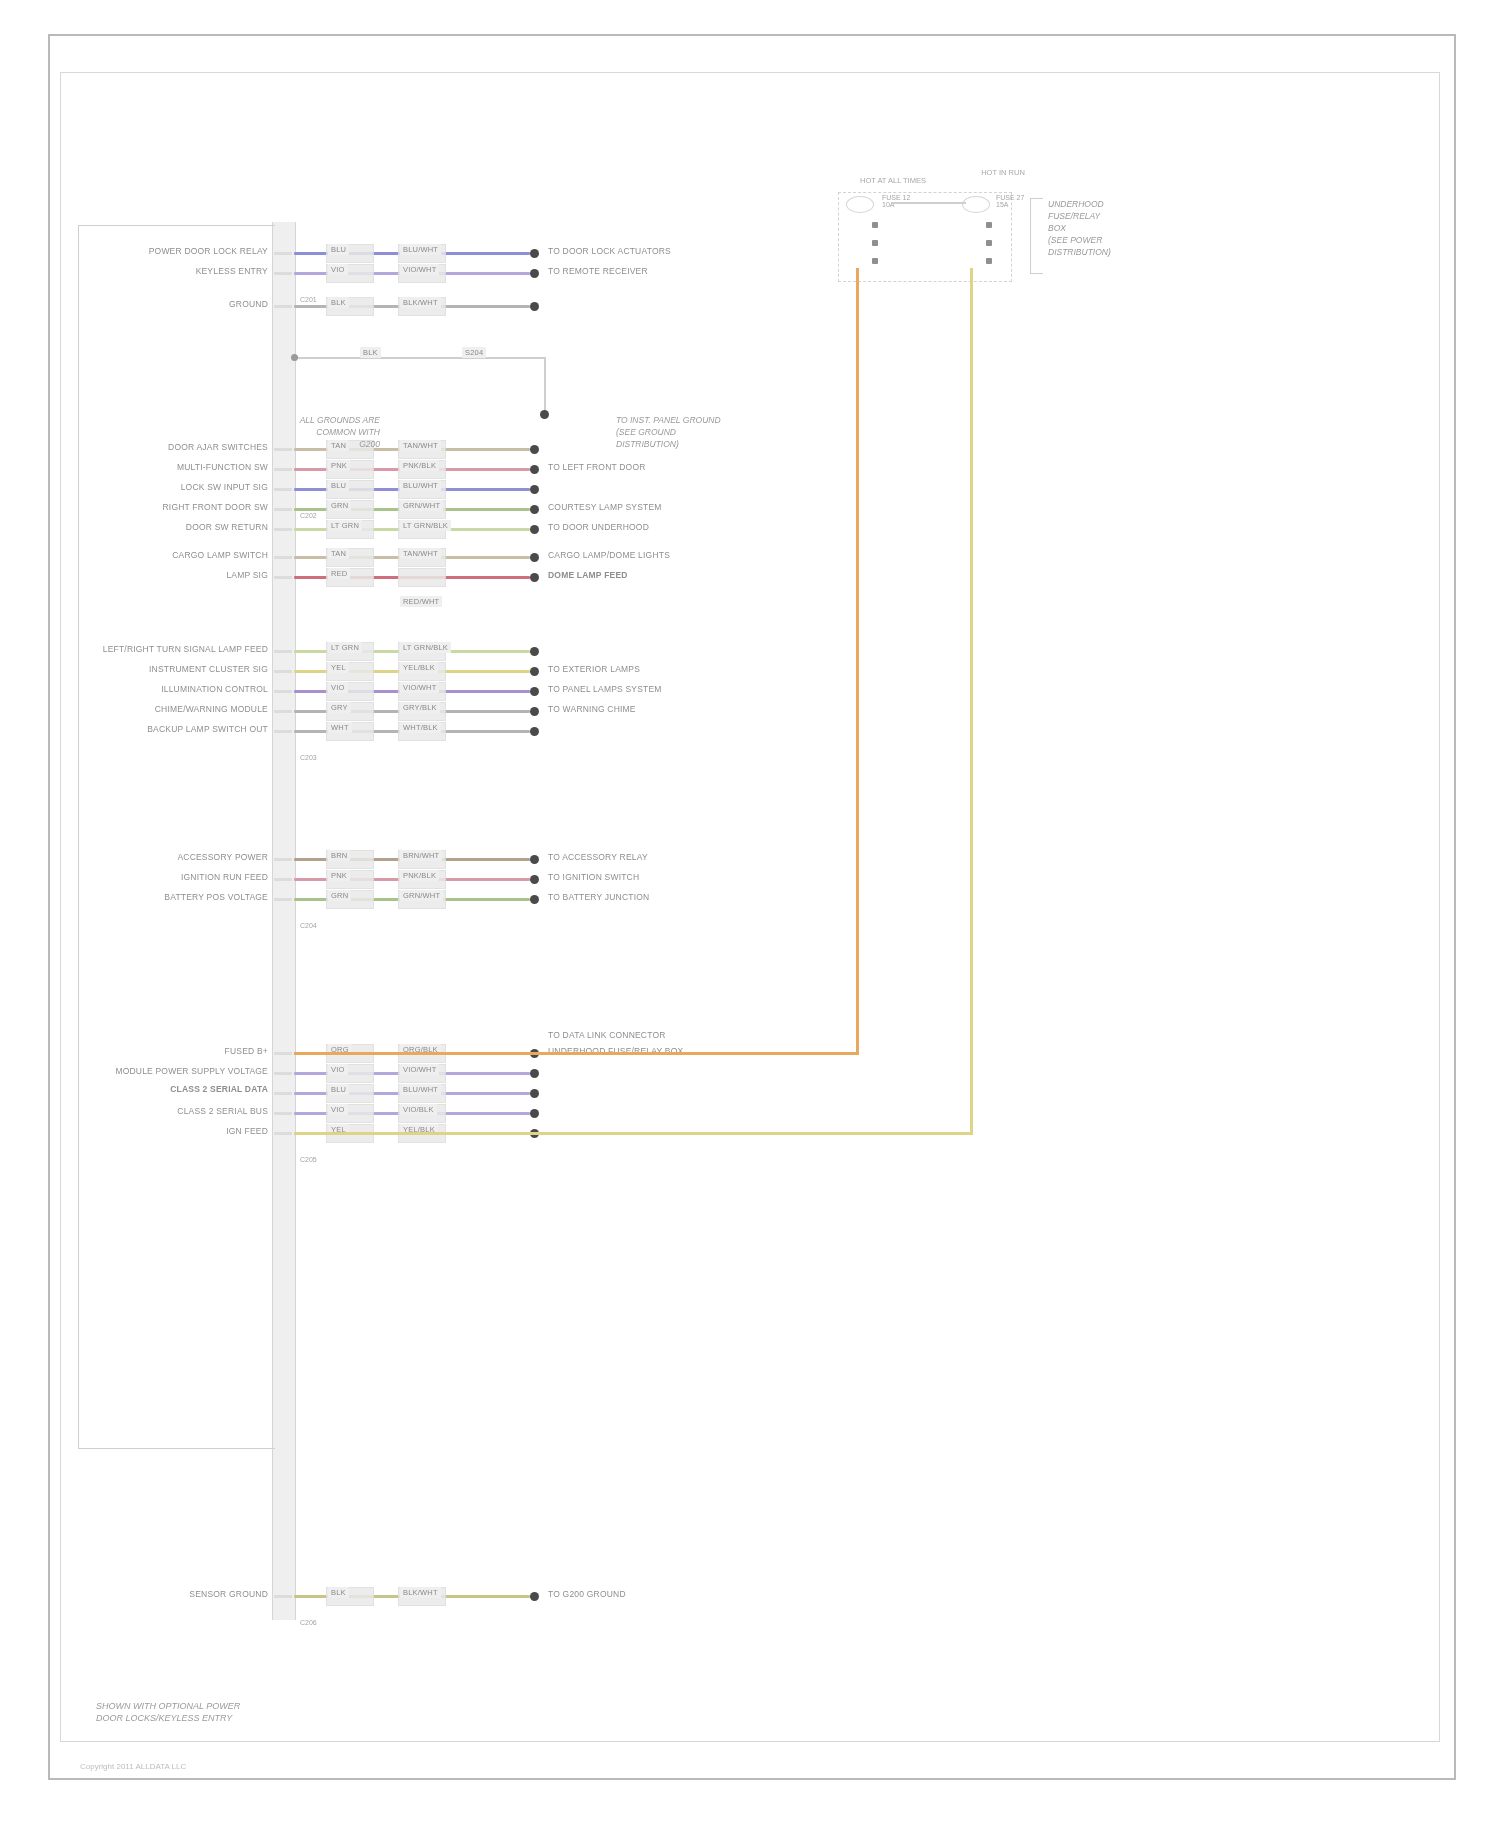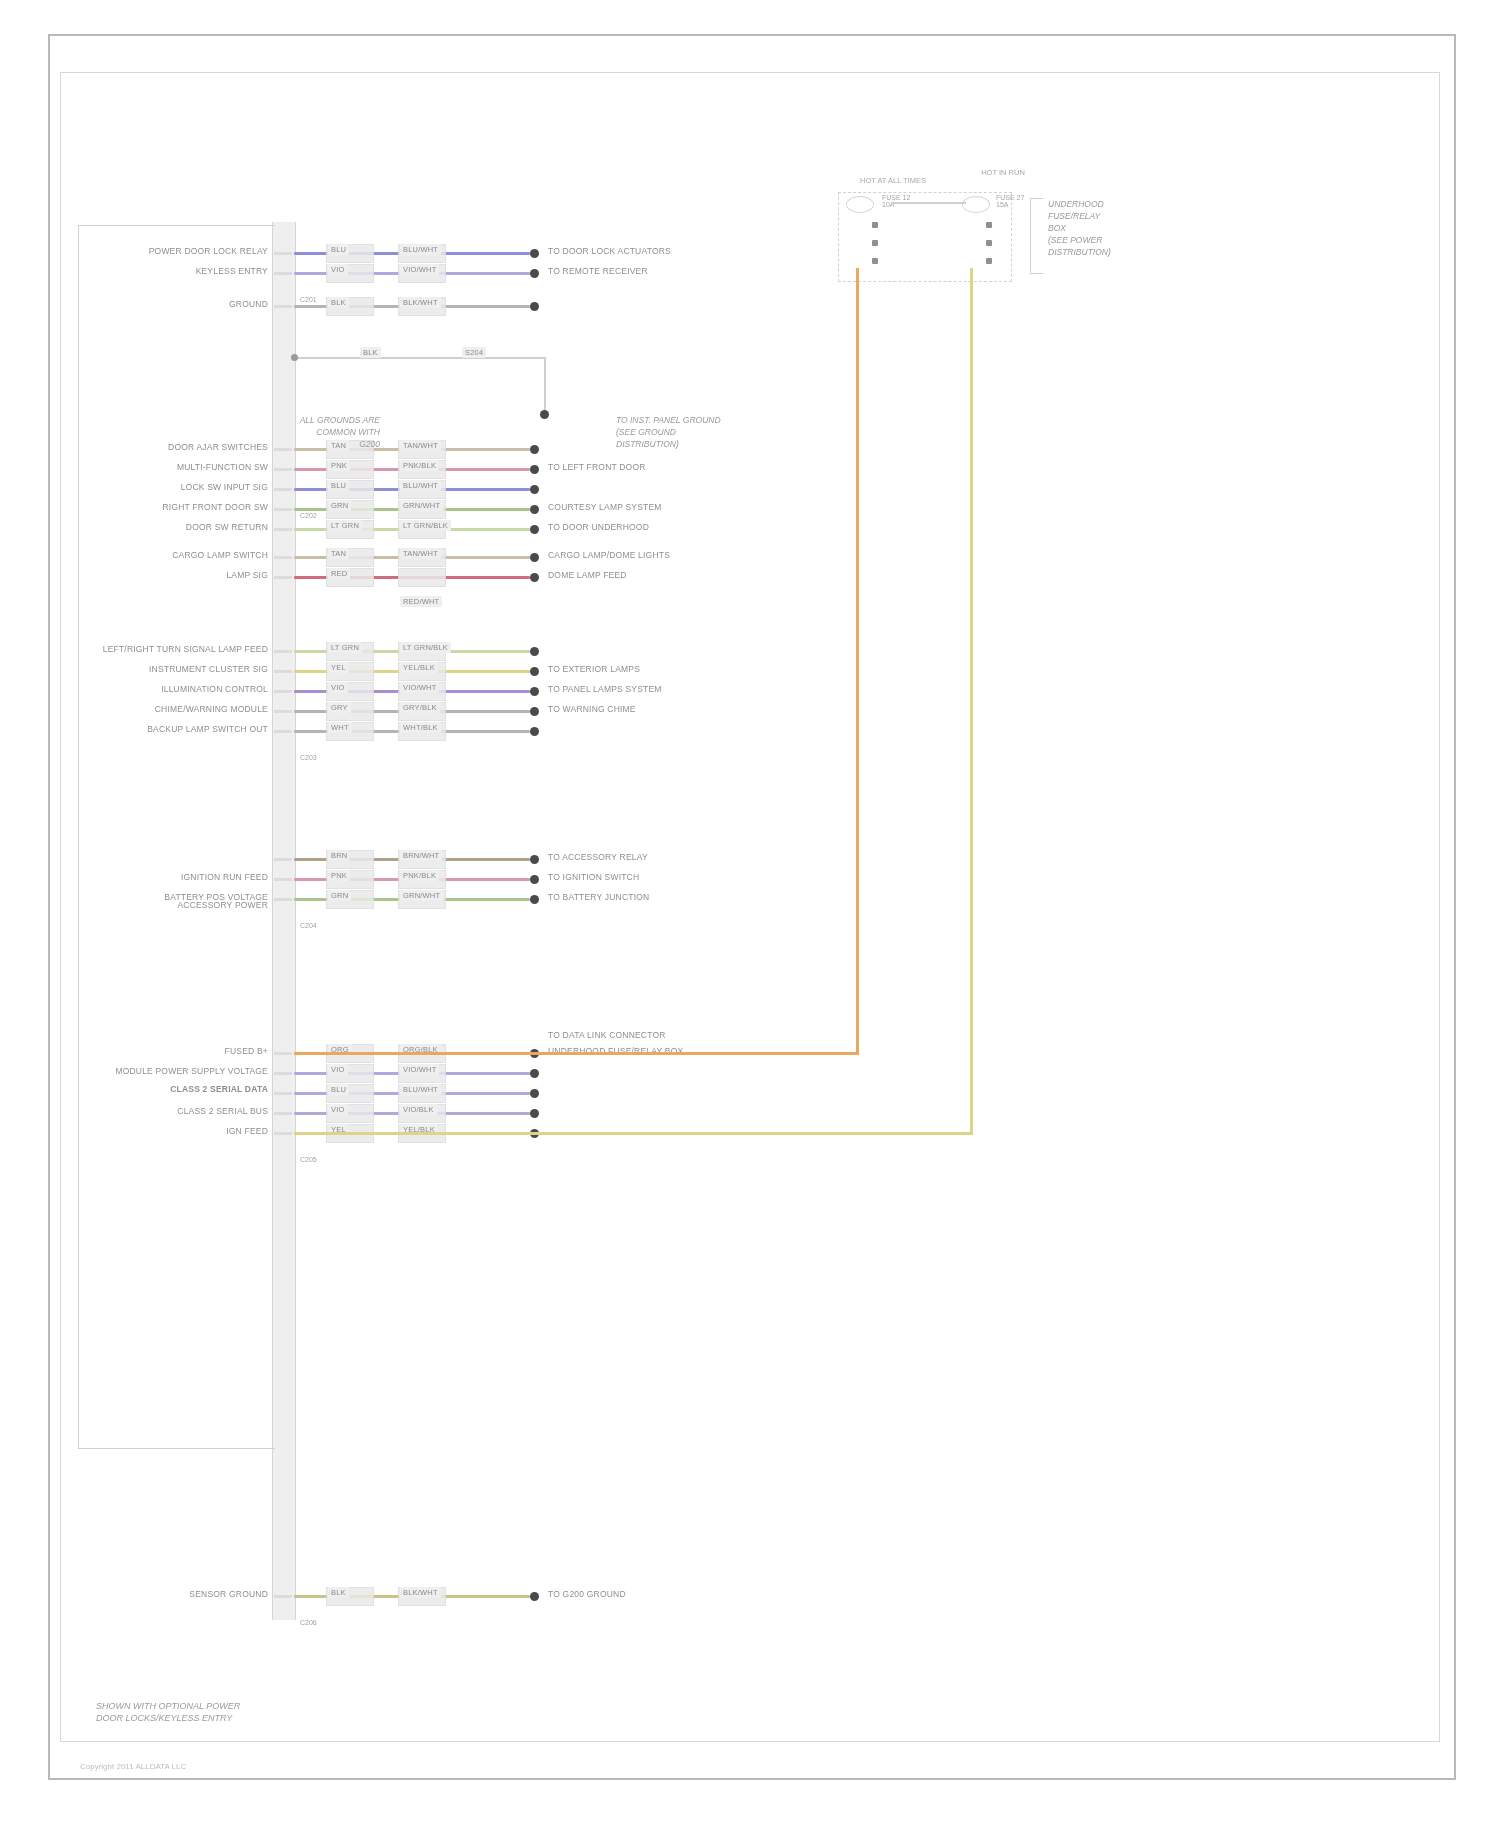--- a/index.html
+++ b/index.html
@@ -192,21 +192,21 @@
       <div class="lbl lbl-l" style="left: 268px; top: 550px;">CARGO LAMP SWITCH</div>
       <div class="lbl lbl-r" style="left: 548px; top: 550px;">CARGO LAMP/DOME LIGHTS</div>
       <div class="wire" style="left: 294px; top: 576px; width: 236px; background: rgb(207, 111, 125);"></div>
       <div class="pin-tick" style="top: 576px;"></div>
       <div class="wblock" style="left: 326px; top: 568px; width: 46px; height: 17px;"></div>
       <div class="wblock" style="left: 398px; top: 568px; width: 46px; height: 17px;"></div>
       <div class="wcode" style="left: 328px; top: 568px;">RED</div>
       <div class="wcode" style="left: 400px; top: 568px; margin-top: 28px;">RED/WHT</div>
       <div class="dot" style="left: 530px; top: 573px;"></div>
       <div class="lbl lbl-l" style="left: 268px; top: 570px;">LAMP SIG</div>
-      <div class="lbl lbl-r" style="left: 548px; top: 570px;">DOME LAMP FEED</div>
+      <div class="lbl lbl-r" style="left: 548px; top: 570px; font-weight: bold;">DOME LAMP FEED</div>
       <div class="wire" style="left: 294px; top: 650px; width: 236px; background: rgb(201, 217, 166);"></div>
       <div class="pin-tick" style="top: 650px;"></div>
       <div class="wblock" style="left: 326px; top: 642px; width: 46px; height: 17px;"></div>
       <div class="wblock" style="left: 398px; top: 642px; width: 46px; height: 17px;"></div>
       <div class="wcode" style="left: 328px; top: 642px;">LT GRN</div>
       <div class="wcode" style="left: 400px; top: 642px;">LT GRN/BLK</div>
       <div class="dot" style="left: 530px; top: 647px;"></div>
       <div class="lbl lbl-l" style="left: 268px; top: 644px;">LEFT/RIGHT TURN SIGNAL LAMP FEED</div>
       <div class="wire" style="left: 294px; top: 670px; width: 236px; background: rgb(221, 212, 136);"></div>
       <div class="pin-tick" style="top: 670px;"></div>
@@ -244,21 +244,21 @@
       <div class="dot" style="left: 530px; top: 727px;"></div>
       <div class="lbl lbl-l" style="left: 268px; top: 724px;">BACKUP LAMP SWITCH OUT</div>
       <div class="cnum" style="left: 300px; top: 754px;">C203</div>
       <div class="wire" style="left: 294px; top: 858px; width: 236px; background: rgb(179, 161, 140);"></div>
       <div class="pin-tick" style="top: 858px;"></div>
       <div class="wblock" style="left: 326px; top: 850px; width: 46px; height: 17px;"></div>
       <div class="wblock" style="left: 398px; top: 850px; width: 46px; height: 17px;"></div>
       <div class="wcode" style="left: 328px; top: 850px;">BRN</div>
       <div class="wcode" style="left: 400px; top: 850px;">BRN/WHT</div>
       <div class="dot" style="left: 530px; top: 855px;"></div>
-      <div class="lbl lbl-l" style="left: 268px; top: 852px; margin-top: 48px;">ACCESSORY POWER</div>
+      <div class="lbl lbl-l" style="left: 268px; top: 852px;">ACCESSORY POWER</div>
       <div class="lbl lbl-r" style="left: 548px; top: 852px;">TO ACCESSORY RELAY</div>
       <div class="wire" style="left: 294px; top: 878px; width: 236px; background: rgb(217, 154, 168);"></div>
       <div class="pin-tick" style="top: 878px;"></div>
       <div class="wblock" style="left: 326px; top: 870px; width: 46px; height: 17px;"></div>
       <div class="wblock" style="left: 398px; top: 870px; width: 46px; height: 17px;"></div>
       <div class="wcode" style="left: 328px; top: 870px;">PNK</div>
       <div class="wcode" style="left: 400px; top: 870px;">PNK/BLK</div>
       <div class="dot" style="left: 530px; top: 875px;"></div>
       <div class="lbl lbl-l" style="left: 268px; top: 872px;">IGNITION RUN FEED</div>
       <div class="lbl lbl-r" style="left: 548px; top: 872px;">TO IGNITION SWITCH</div>

